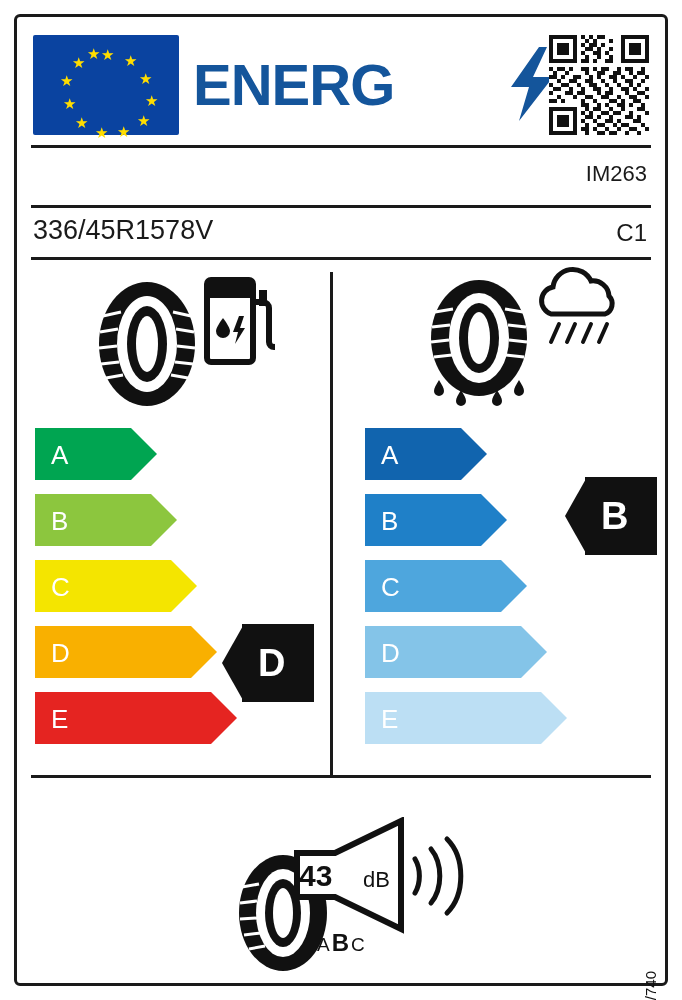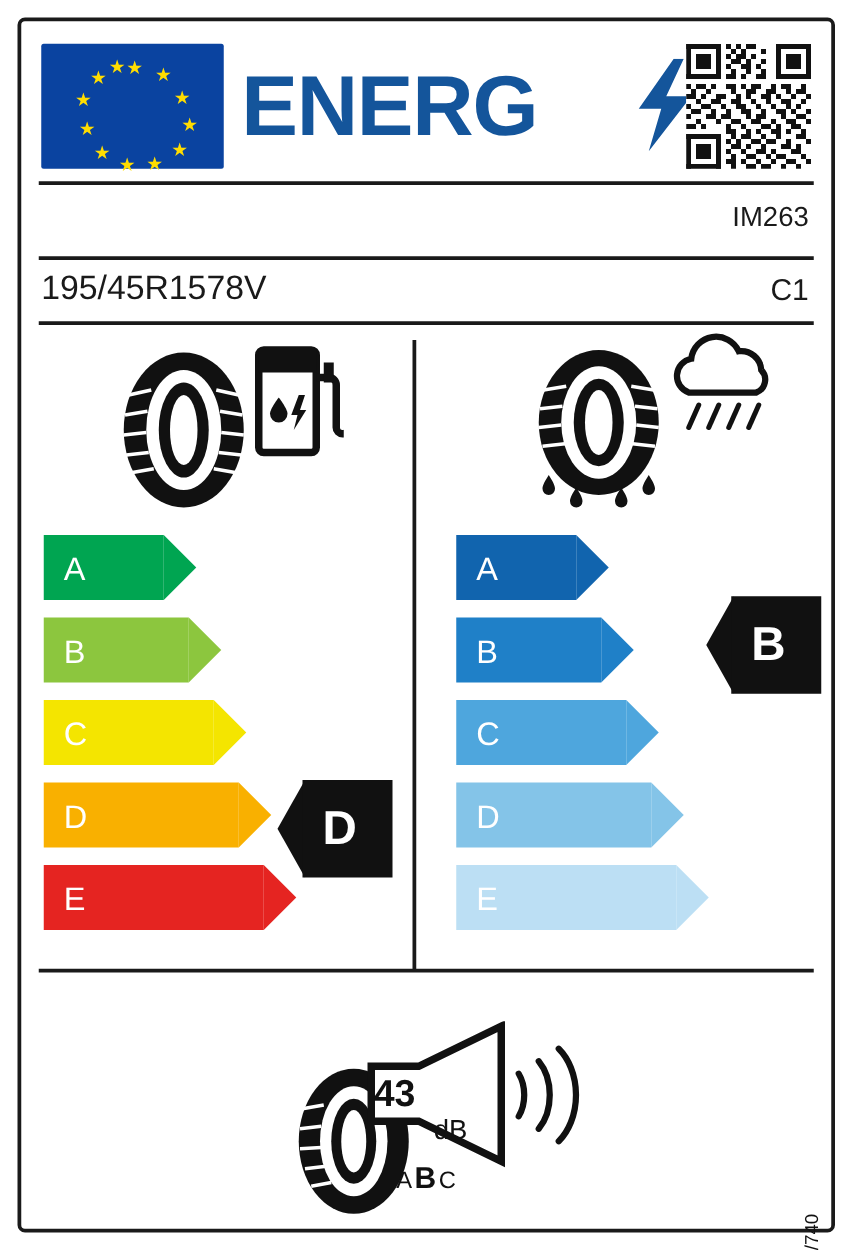--- a/index.html
+++ b/index.html
@@ -45,21 +45,21 @@
   .eu-star {
     position: absolute;
     color: #ffdd00;
     font-size: 15px;
     line-height: 15px;
   }
   .energ-word {
     position: absolute;
     left: 176px;
     top: 26px;
-    font-size: 68px;
+    font-size: 58px;
     font-weight: bold;
     letter-spacing: -1px;
     color: #14559b;
     line-height: 84px;
   }
   .bolt {
     position: absolute;
     left: 492px;
     top: 30px;
     width: 44px;
@@ -444,21 +444,21 @@
 
     <div class="rule" style="top:128px;"></div>
 
     <div class="brand-row">
       <div class="model-code">IM263</div>
     </div>
 
     <div class="rule" style="top:188px;"></div>
 
     <div class="size-row">
-      <div class="tyre-size">195/45R1578V</div>
+      <div class="tyre-size">336/45R1578V</div>
       <div class="tyre-class">C1</div>
     </div>
 
     <div class="rule" style="top:240px;"></div>
 
     <div class="mid">
       <div class="mid-divider"></div>
 
       <div style="position:absolute; left:78px; top:18px;">
         <svg width="104" height="128" viewBox="0 0 104 128">
@@ -623,21 +623,21 @@
         <polygon points="8,36 46,36 112,4 112,112 46,80 8,80" fill="#ffffff" stroke="#111111" stroke-width="6"></polygon>
         <g fill="none" stroke="#111111" stroke-width="5" stroke-linecap="round">
           <path d="M126 42 a18 26 0 0 1 0 34"></path>
           <path d="M142 32 a26 36 0 0 1 0 54"></path>
           <path d="M158 22 a34 46 0 0 1 0 74"></path>
         </g>
       </svg>
     </div>
 
     <div class="db-value" style="left:282px; top:842px;">43</div>
-    <div class="db-unit" style="left:330px; top:850px;margin-top:24px;">dB</div>
+    <div class="db-unit" style="left:346px; top:850px;">dB</div>
 
     <div class="noise-classes" style="left:300px; top:912px;">
       <span>A</span><b>B</b><span>C</span>
     </div>
 
     <div class="reg-number">2020/740</div>
   </div>
 </div>
 
 </body></html>

